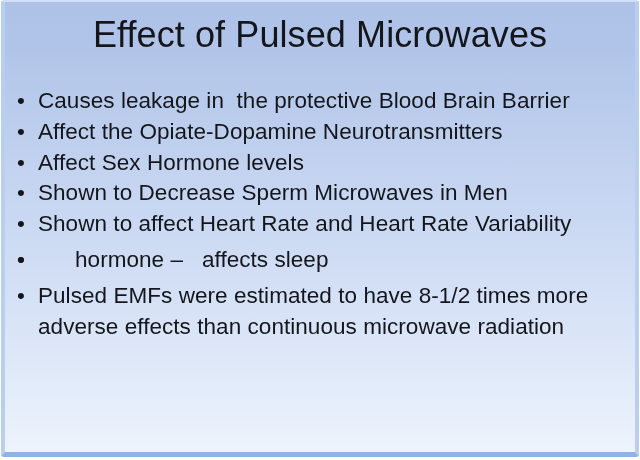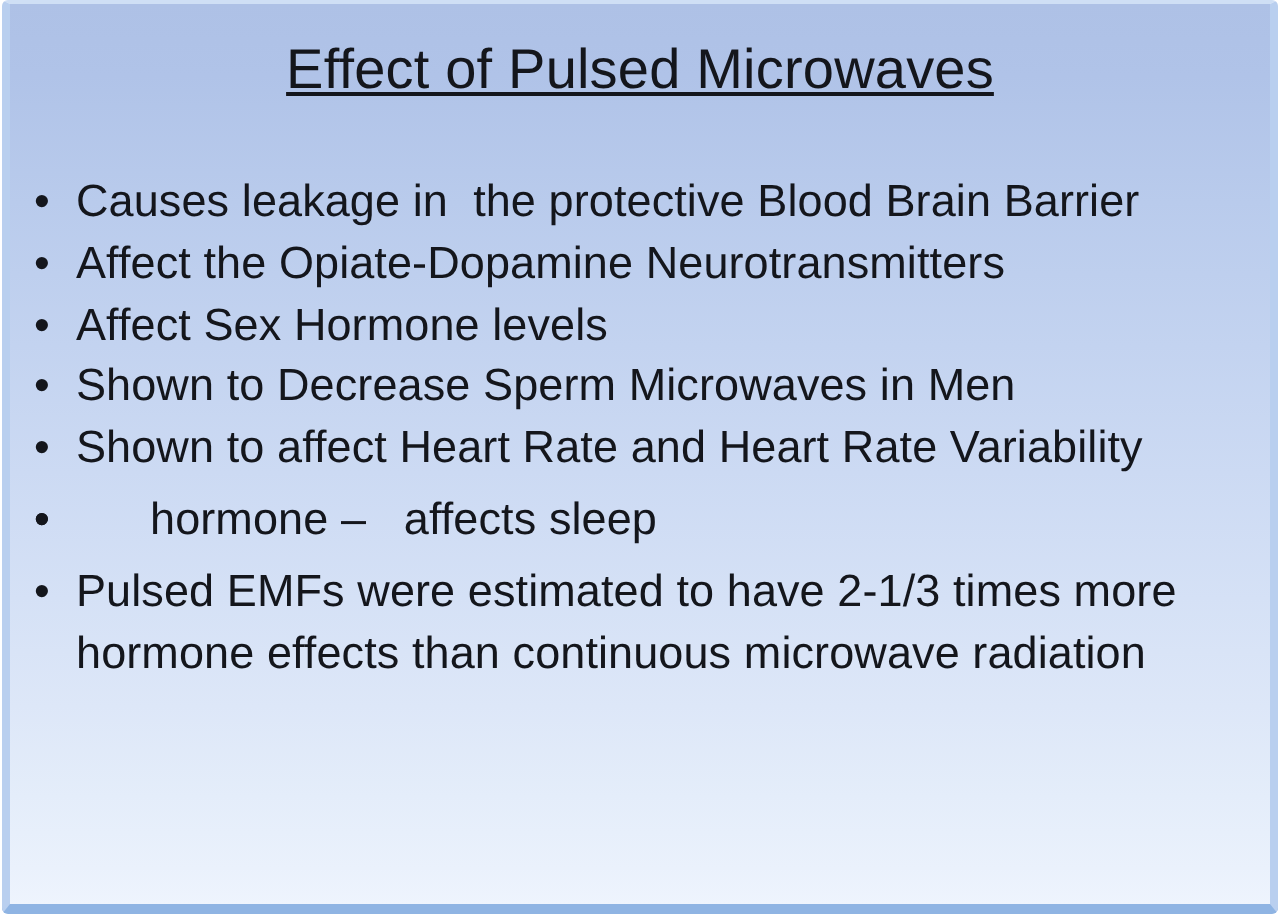--- a/index.html
+++ b/index.html
@@ -54,27 +54,26 @@
     height: 460px;
   }
 
   
   .title {
     position: absolute;
     left: 0;
     top: 13px;
     width: 640px;
     text-align: center;
-    font-size: 28px;
+    font-size: 36px;
     line-height: 44px;
     font-weight: 400;
     color: #14161c;
     letter-spacing: 0.1px;
     white-space: nowrap;
-    text-decoration: underline;
   }
 
   
   .body-list {
     position: absolute;
     left: 14px;
     top: 86px;
     width: 618px;
   }
 
@@ -163,19 +162,19 @@
         <span class="bullet-dot">•</span>
       </div>
 
       <div class="bullet-row gap-before">
         <span class="bullet-dot">•</span>
         <span class="cont-indent">hormone –   affects sleep</span>
       </div>
 
       <div class="bullet-row gap-before">
         <span class="bullet-dot">•</span>
-        <span class="bullet-text">Pulsed EMFs were estimated to have 2-1/3 times more</span>
-        <span class="cont-flush">hormone effects than continuous microwave radiation</span>
+        <span class="bullet-text">Pulsed EMFs were estimated to have 8-1/2 times more</span>
+        <span class="cont-flush">adverse effects than continuous microwave radiation</span>
       </div>
 
     </div>
   </div>
 </div>
 
 </body></html>

